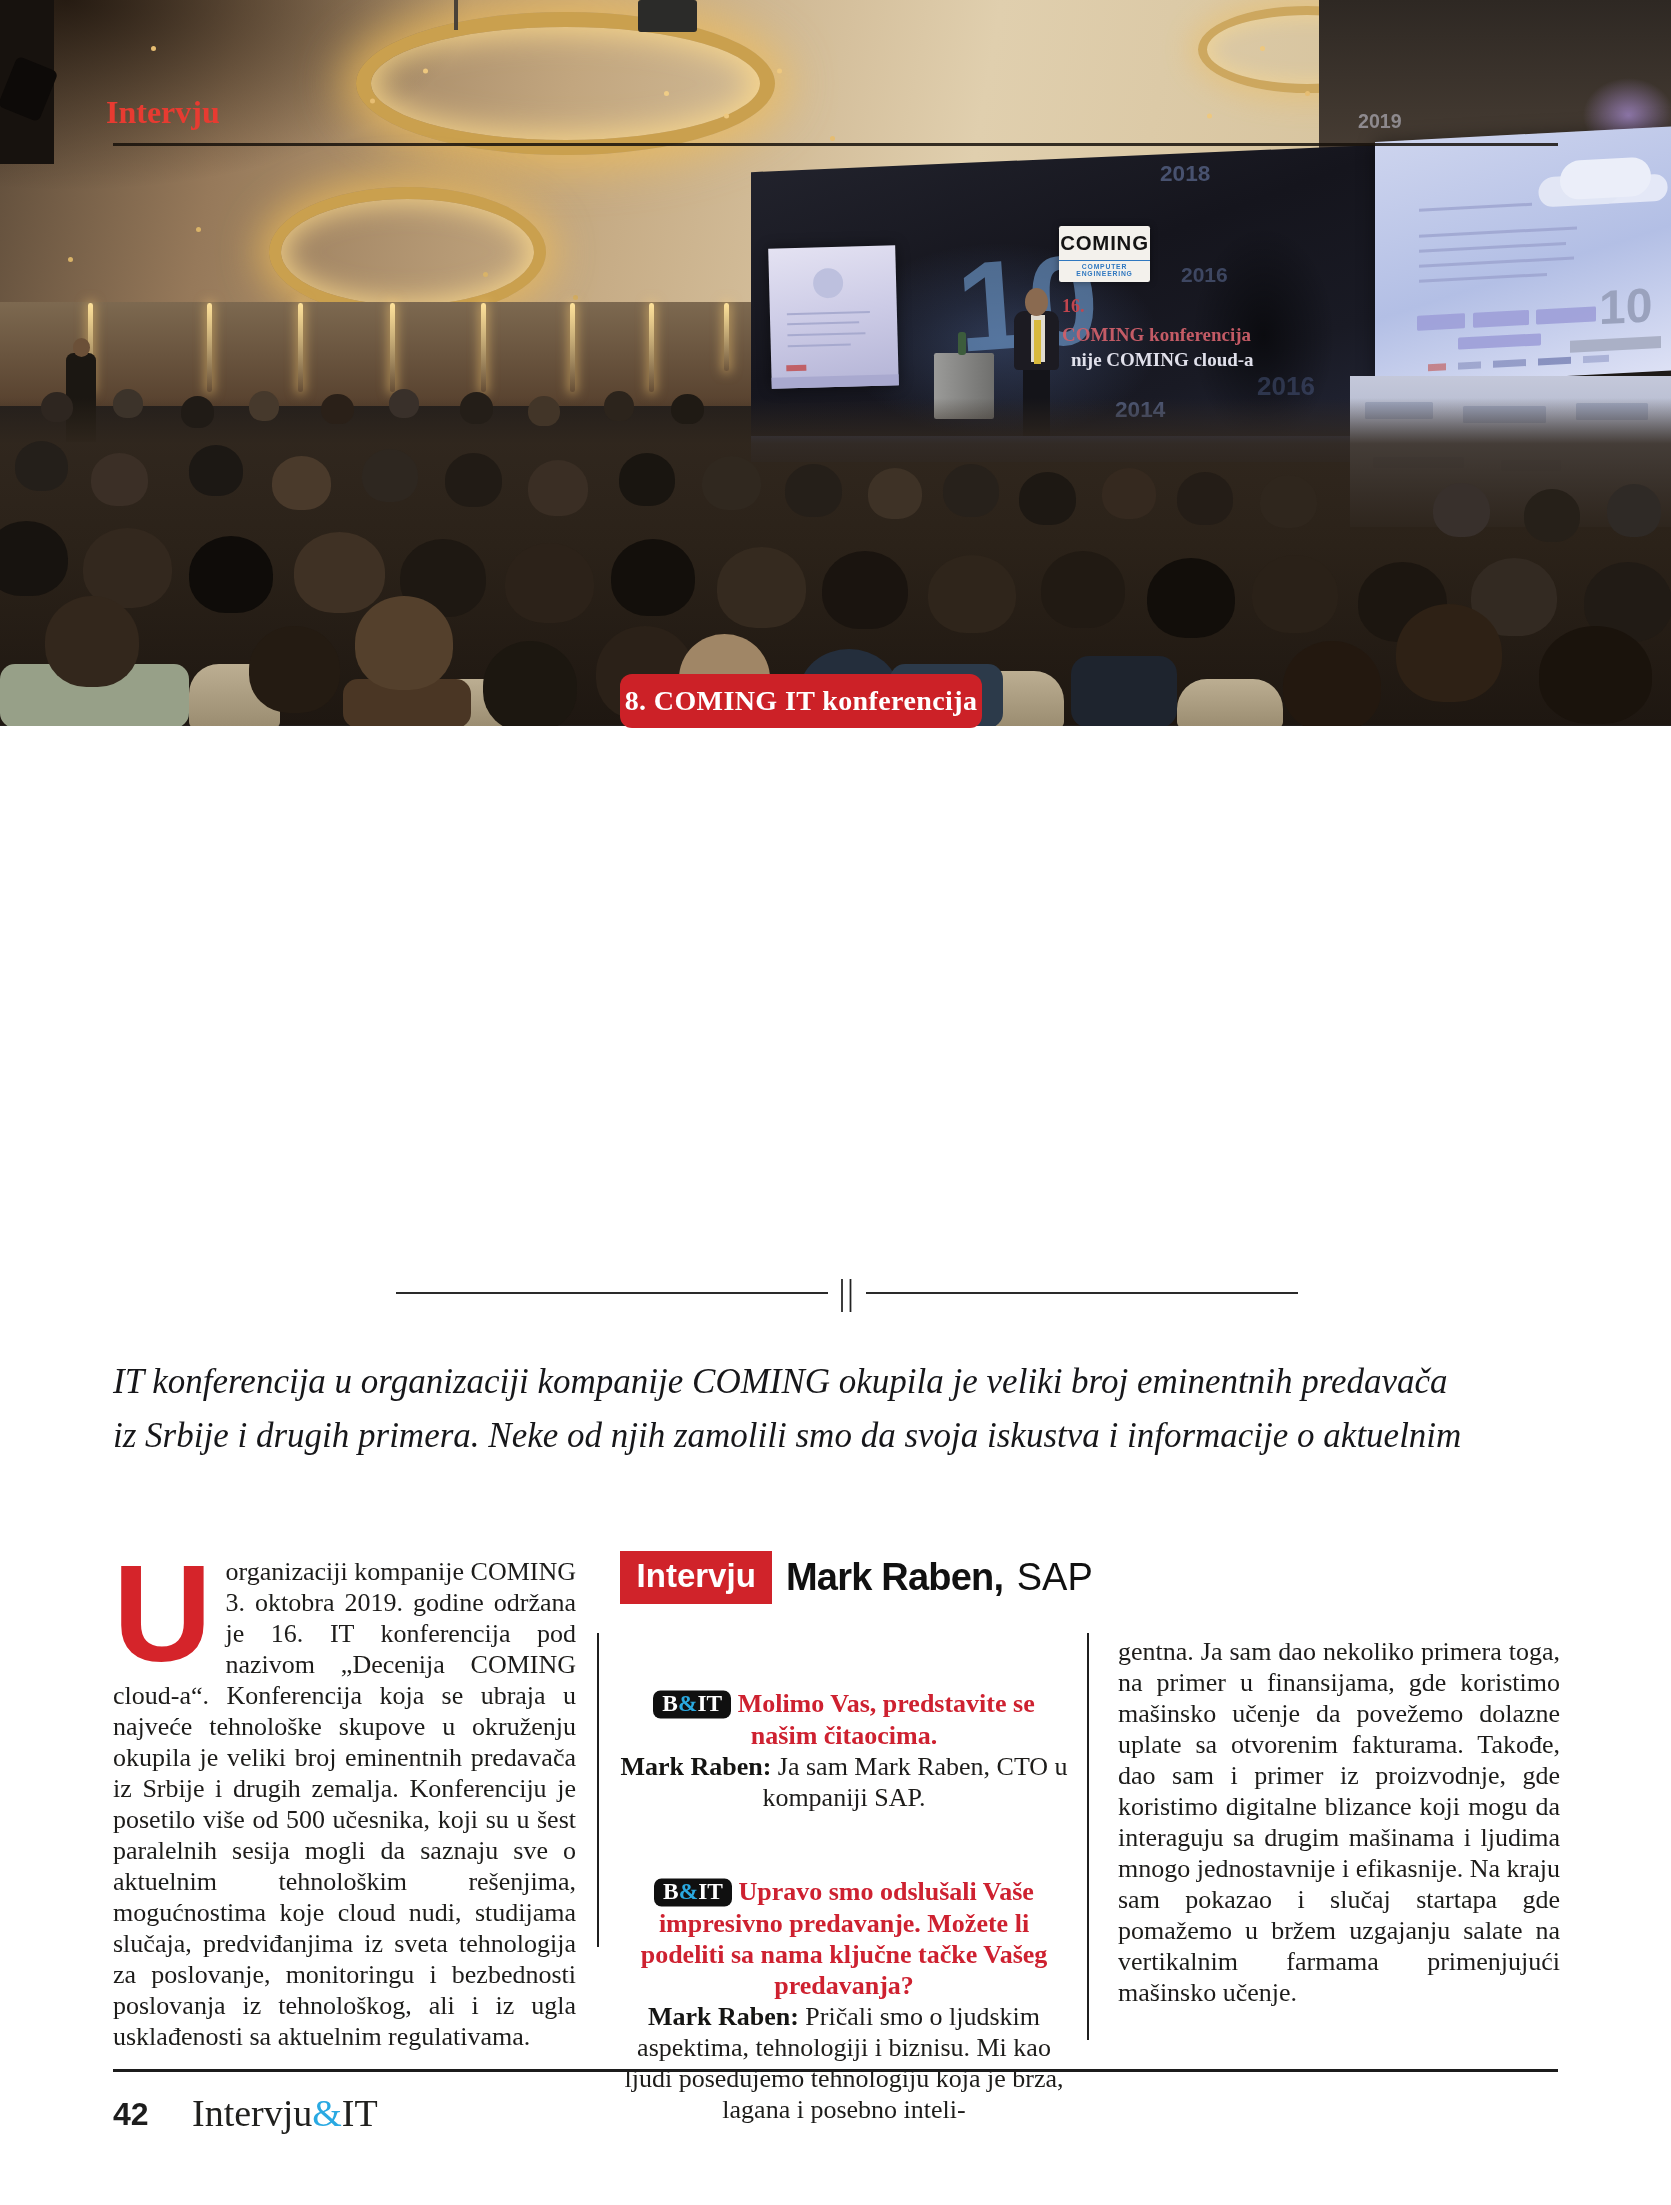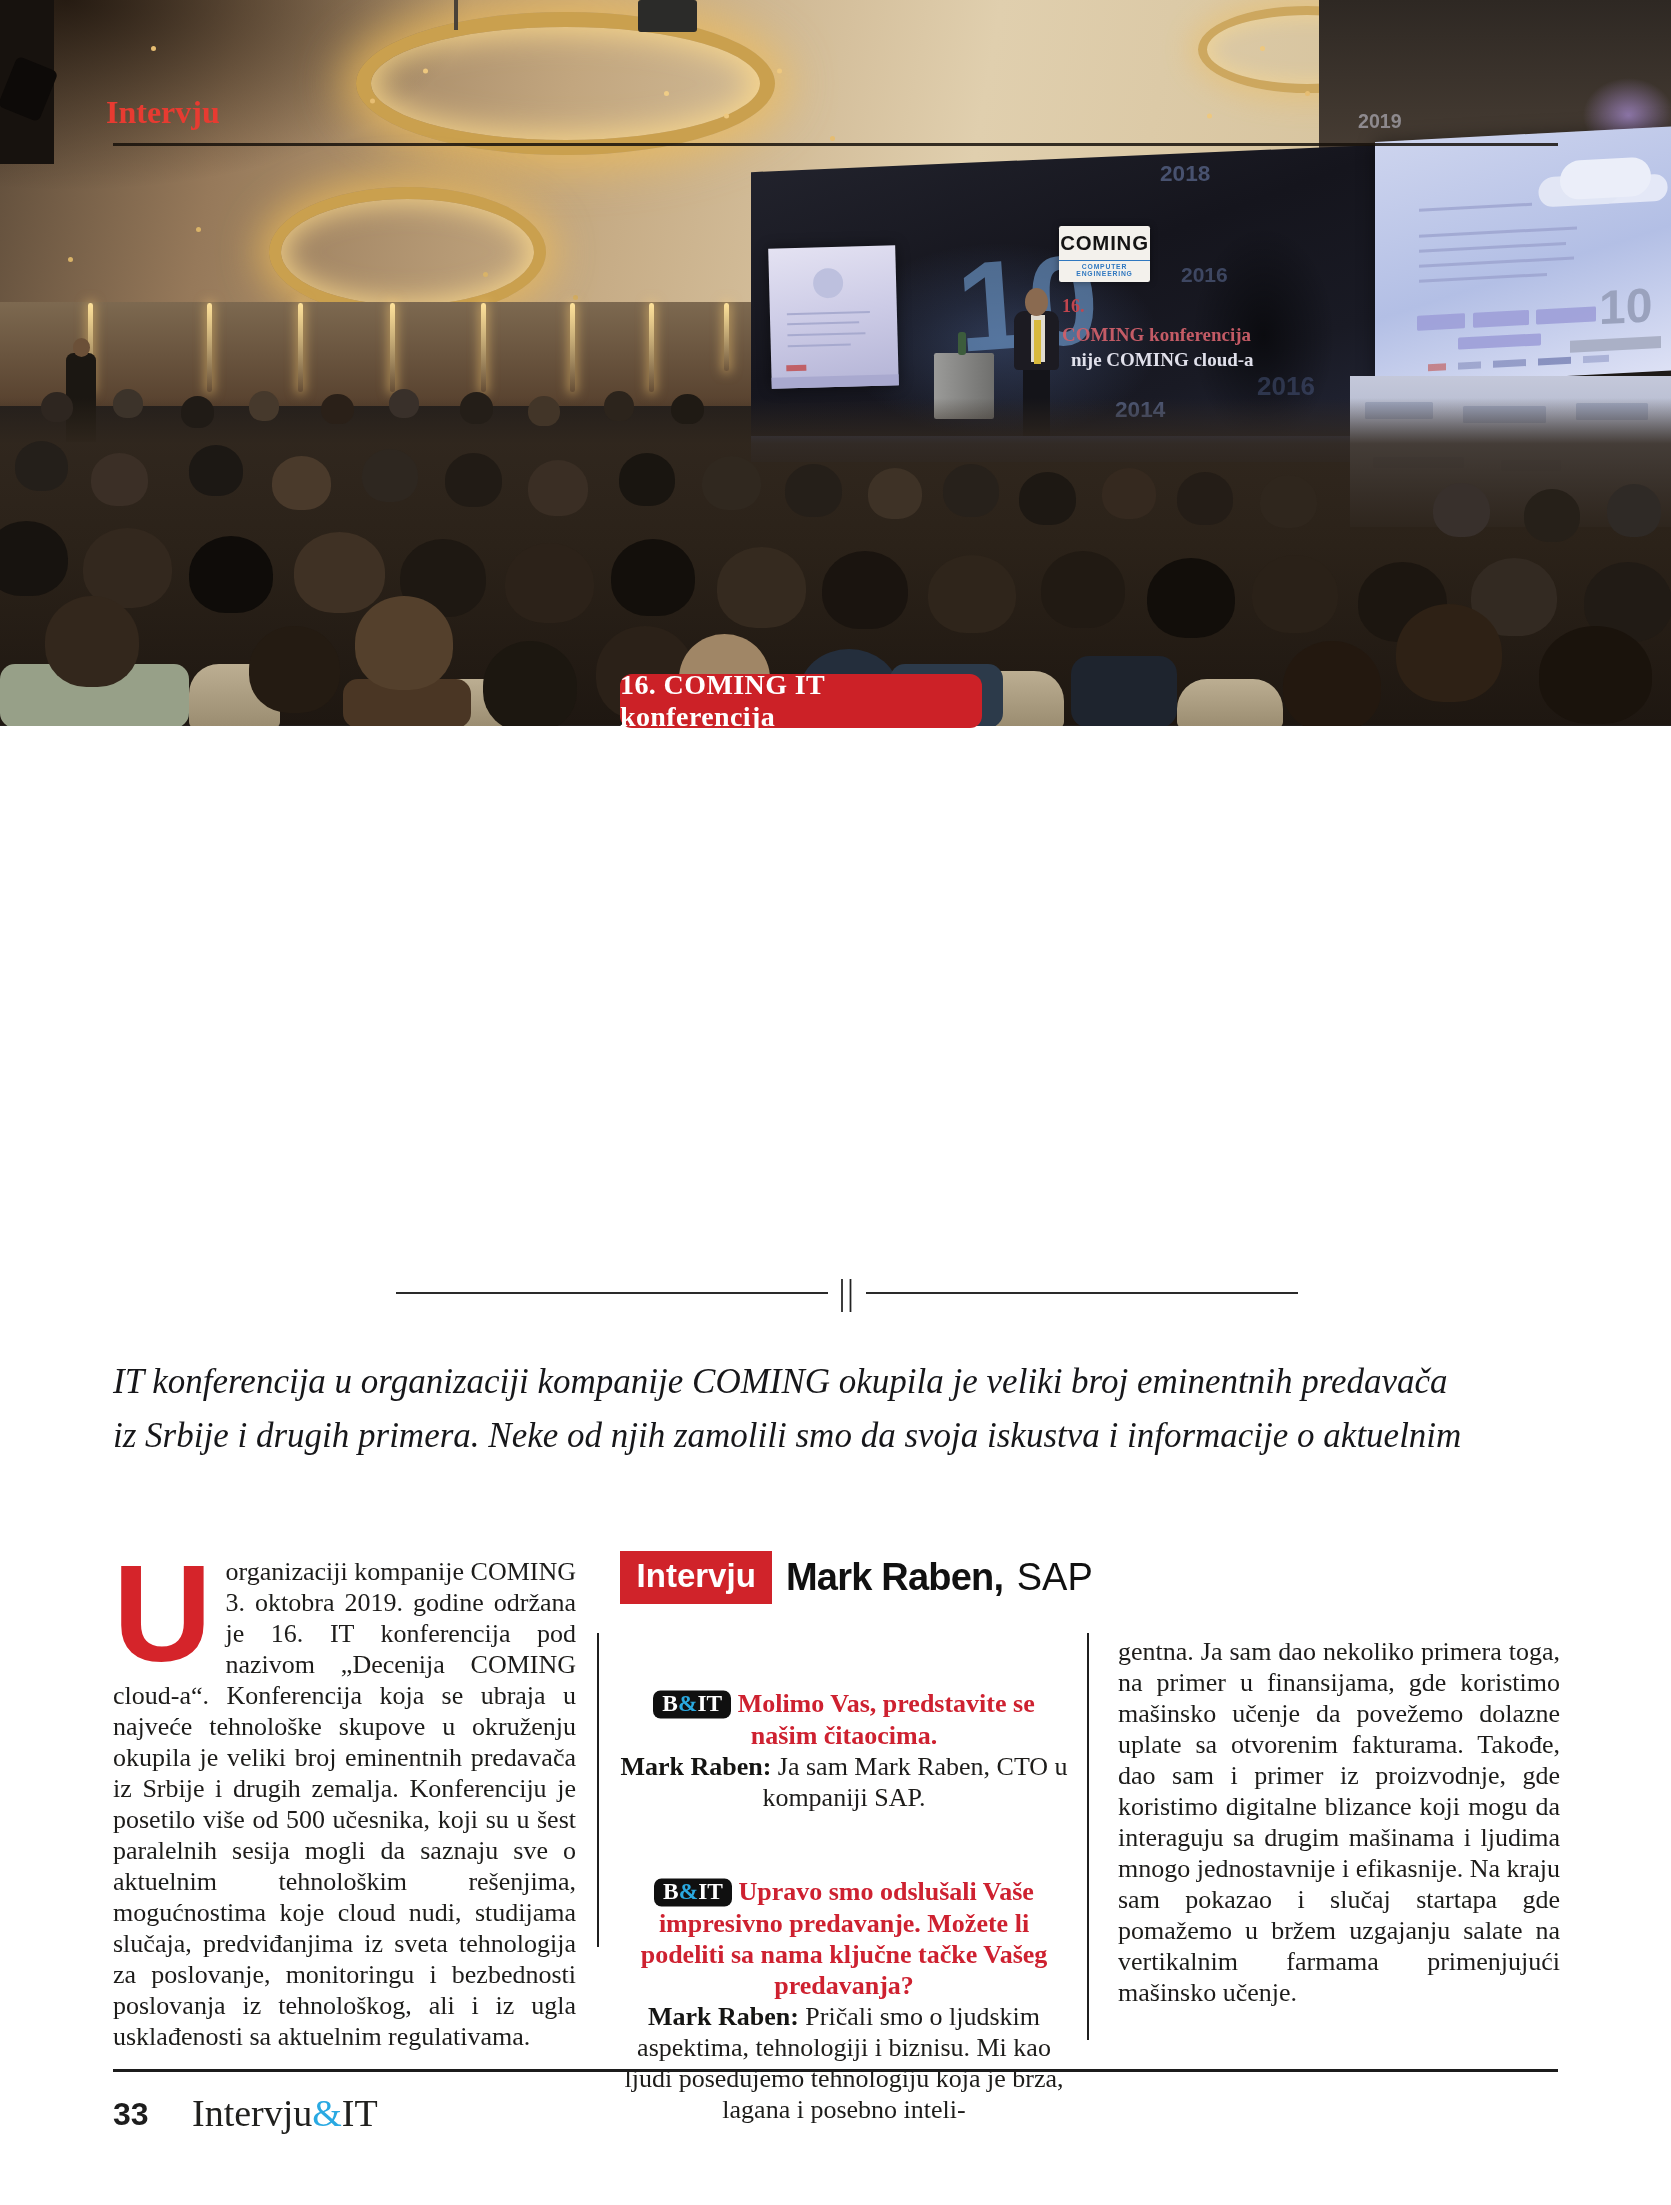--- a/index.html
+++ b/index.html
@@ -297,21 +297,21 @@
     <div class="hd" style="left:890px;top:664px;width:113px;height:64px;background:#2c3a4a;border-radius:15px"></div>
     <div class="hd" style="left:1071px;top:656px;width:106px;height:72px;background:#1e242e;border-radius:18px"></div>
     <div class="hd" style="left:1283px;top:641px;width:98px;height:91px;background:#23180f"></div>
     <div class="hd" style="left:1396px;top:604px;width:106px;height:98px;background:#2e2115"></div>
     <div class="hd" style="left:1539px;top:626px;width:113px;height:98px;background:#1a130c"></div>
 
     <div class="krule"></div>
     <div class="kicker">Intervju</div>
   </div>
 
-  <div class="conf-badge">16. COMING IT konferencija</div>
+  <div class="conf-badge">8. COMING IT konferencija</div>
 
 
   <div class="hr-divider">
     <div class="ln"></div>
     <div class="pipes">||</div>
     <div class="ln"></div>
   </div>
 
   <div class="lede">
     <div>IT konferencija u organizaciji kompanije COMING okupila je veliki broj eminentnih predavača</div>
@@ -345,19 +345,19 @@
   </div>
 
   <div class="col col3">
     <span>gentna. Ja sam dao nekoliko primera toga, na primer u finansijama, gde koristimo mašinsko učenje da povežemo dolazne uplate sa otvorenim fakturama. Takođe, dao sam i primer iz proizvodnje, gde koristimo digitalne blizance koji mogu da interaguju sa drugim mašinama i ljudima mnogo jednostavnije i efikasnije. Na kraju sam pokazao i slučaj startapa gde pomažemo u bržem uzgajanju salate na vertikalnim farmama primenjujući mašinsko učenje.</span>
   </div>
 
   <div class="vrule v1"></div>
   <div class="vrule v2"></div>
 
   <div class="frule"></div>
-  <div class="pageno">33</div>
+  <div class="pageno">42</div>
   <div class="brand">
     <span>Intervju</span><span class="amp">&amp;</span><span>IT</span>
   </div>
 
 </div>
 
 
 </body></html>

